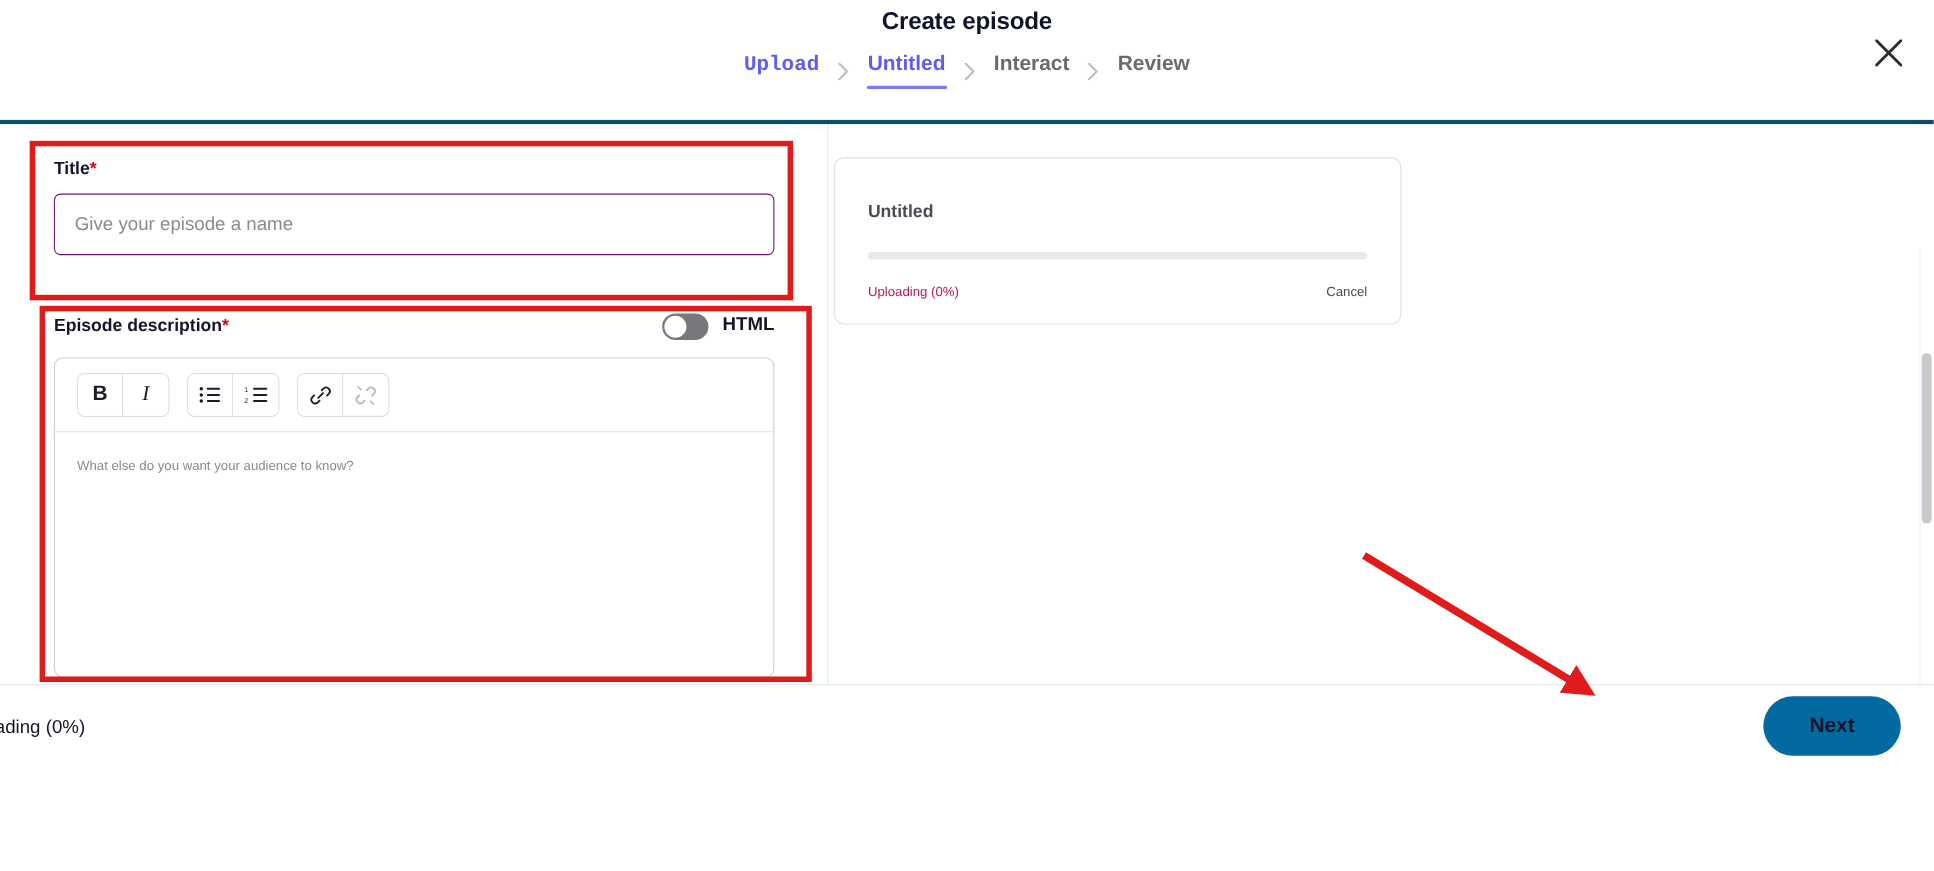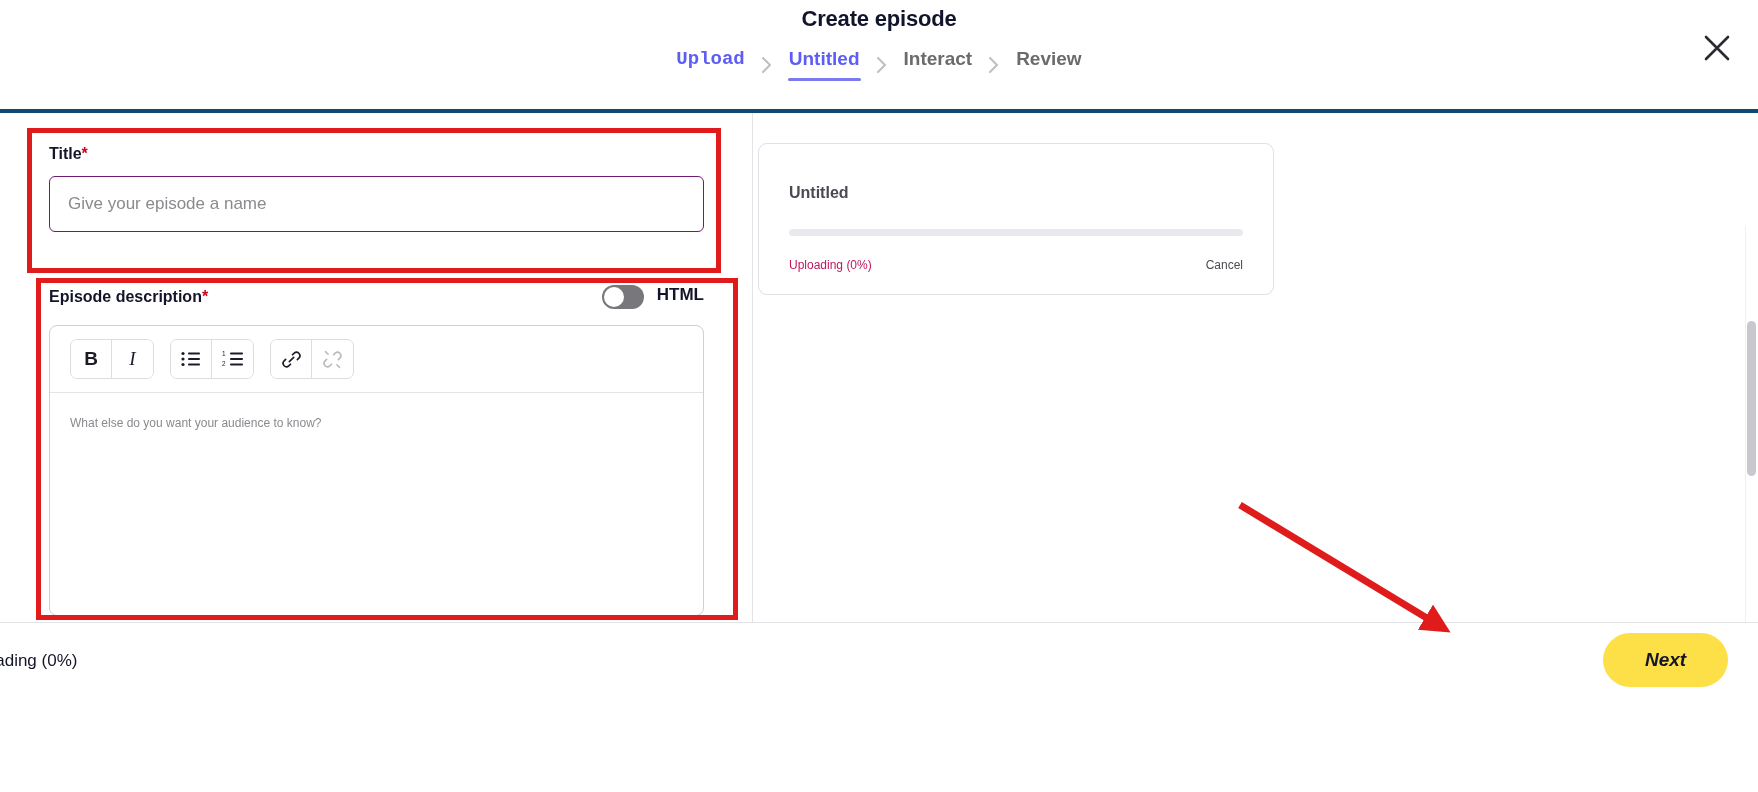--- a/index.html
+++ b/index.html
@@ -139,24 +139,24 @@
   .footer {
     position: absolute; left: 0; top: 622px; width: 1758px; height: 170px;
     background: #ffffff; border-top: 1px solid #e3e3e8;
   }
   .footer-status {
     position: absolute; left: -18px; top: 28px; font-size: 17px; color: #14142b;
     white-space: nowrap;
   }
   .next-btn {
     position: absolute; right: 30px; top: 10px; width: 125px; height: 54px;
-    border-radius: 27px; background: #fde047; border: none; cursor: pointer;
+    border-radius: 27px; background: #0369a1; border: none; cursor: pointer;
     font-family: "Liberation Sans", sans-serif;
     font-size: 19px; font-weight: bold; color: #14142b;
-    display: flex; align-items: center; justify-content: center; font-style: italic;
+    display: flex; align-items: center; justify-content: center;
   }
 
   
   .scrollbar-track {
     position: absolute; right: 0; top: 113px; width: 13px; height: 509px;
     background: #ffffff; border-left: 1px solid #f0f0f2;
   }
   .scrollbar-thumb {
     position: absolute; right: 2px; top: 95px; width: 9px; height: 155px;
     background: #c8c8cd; border-radius: 5px; cursor: pointer;

